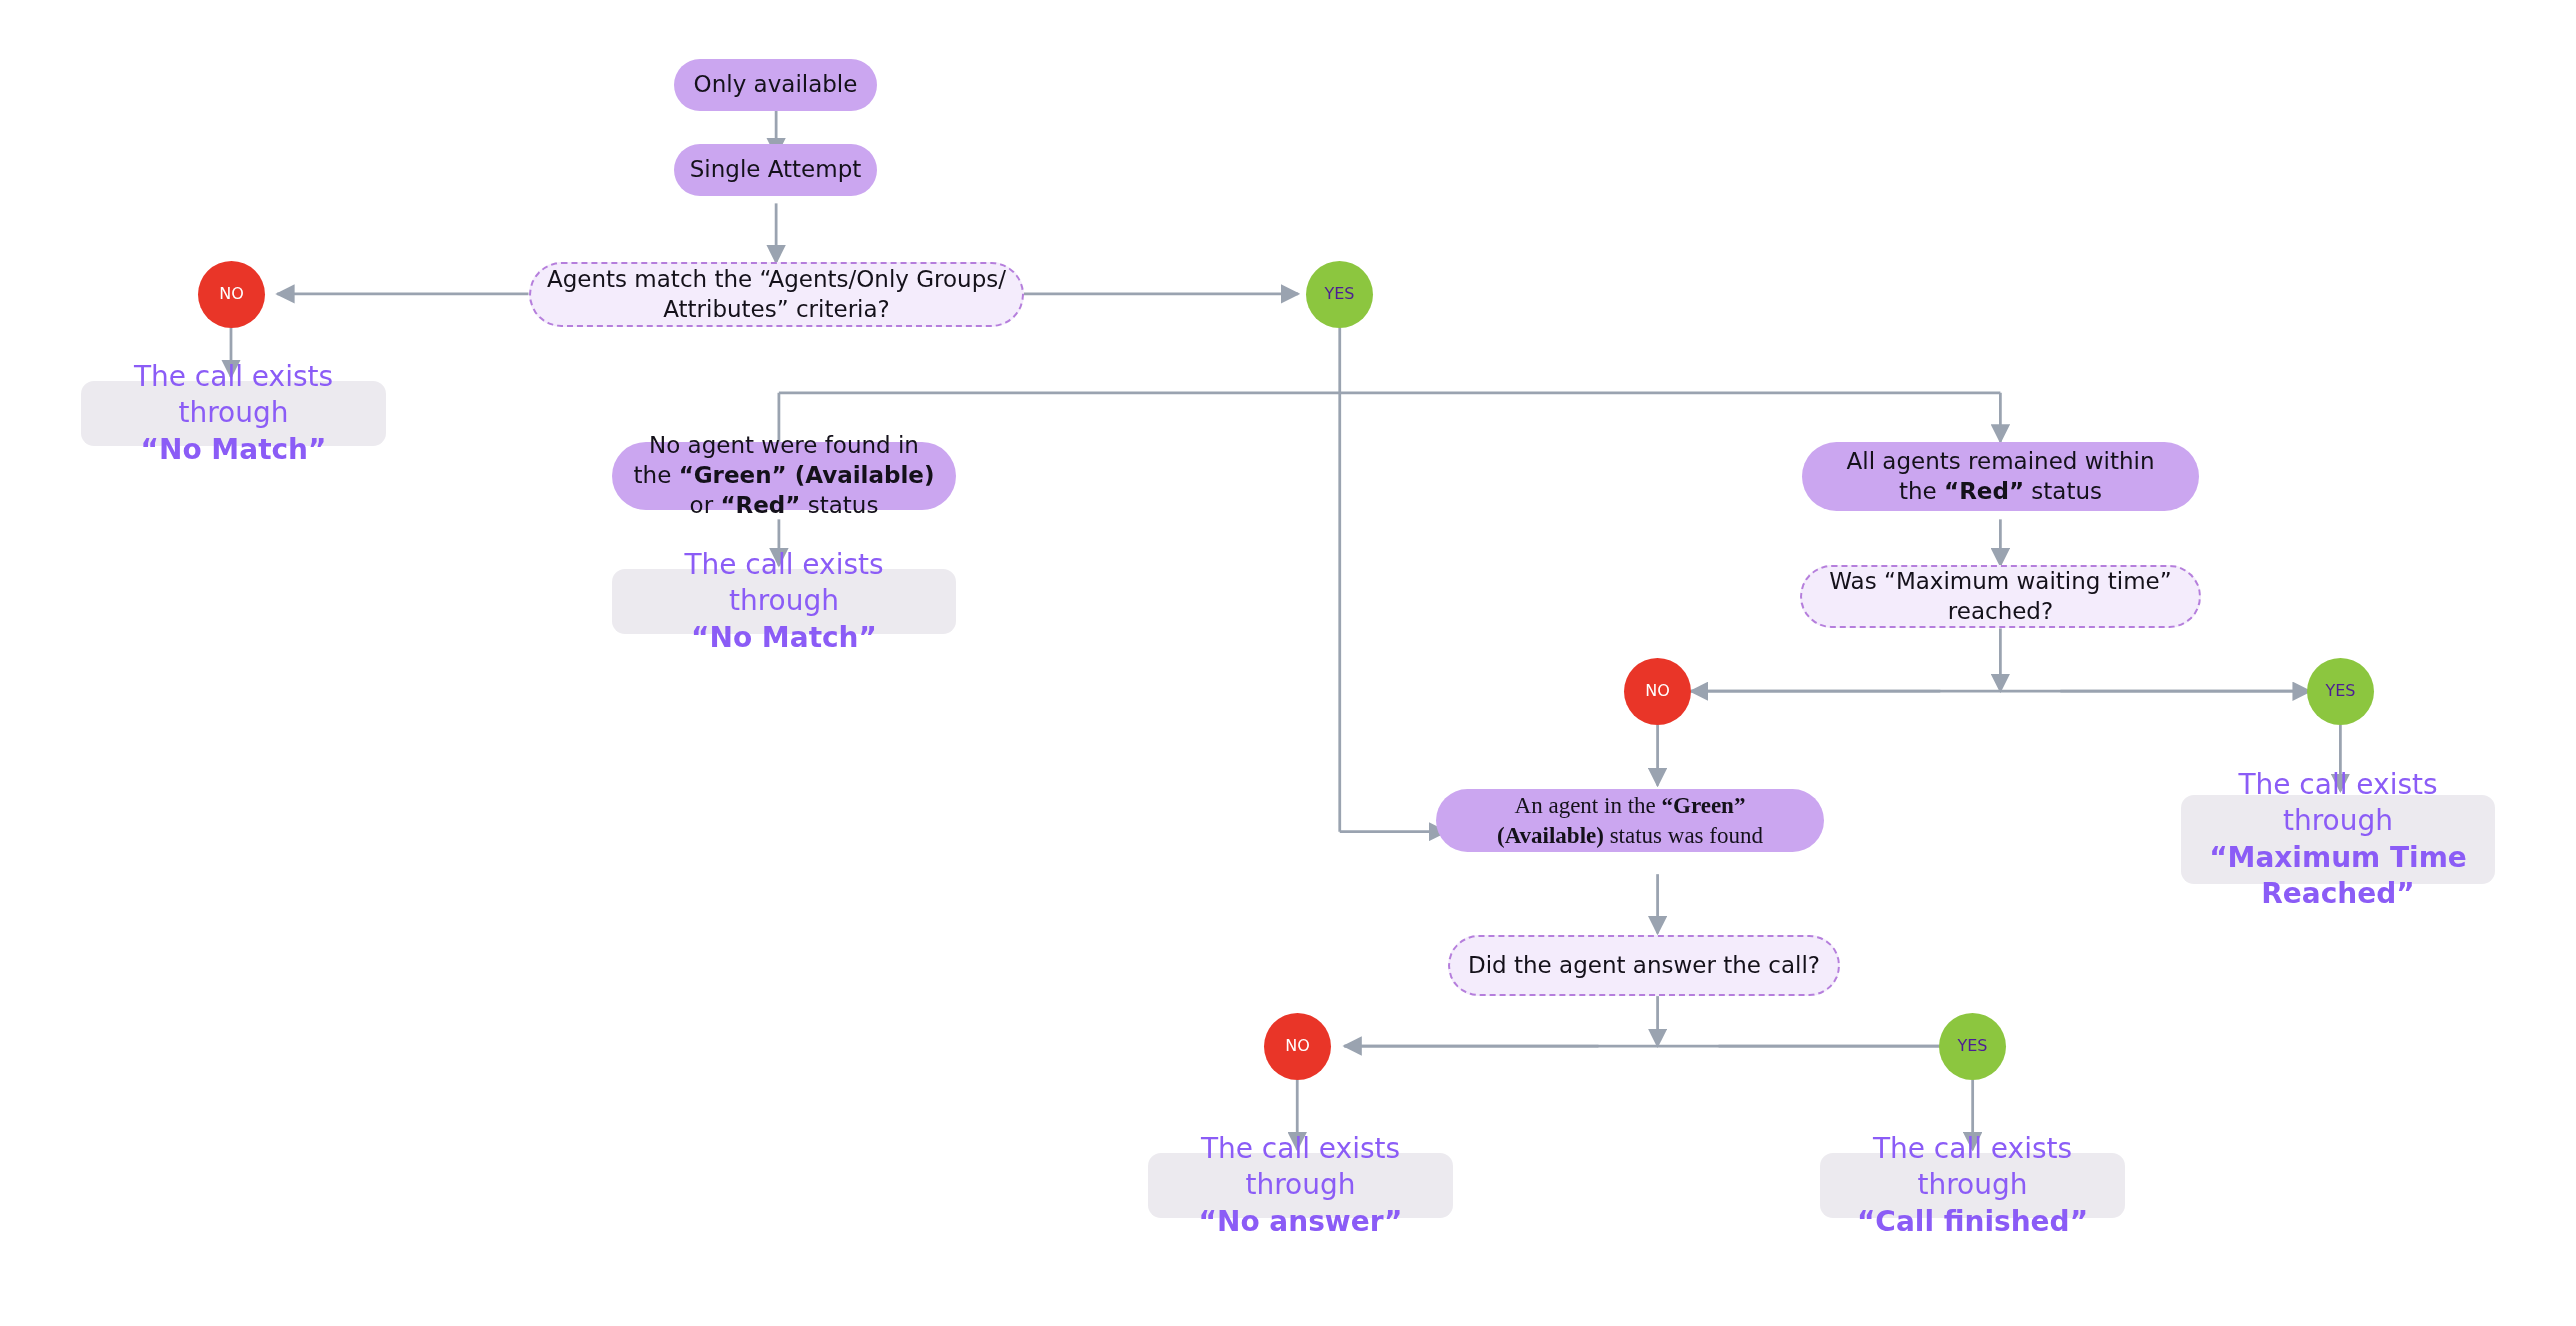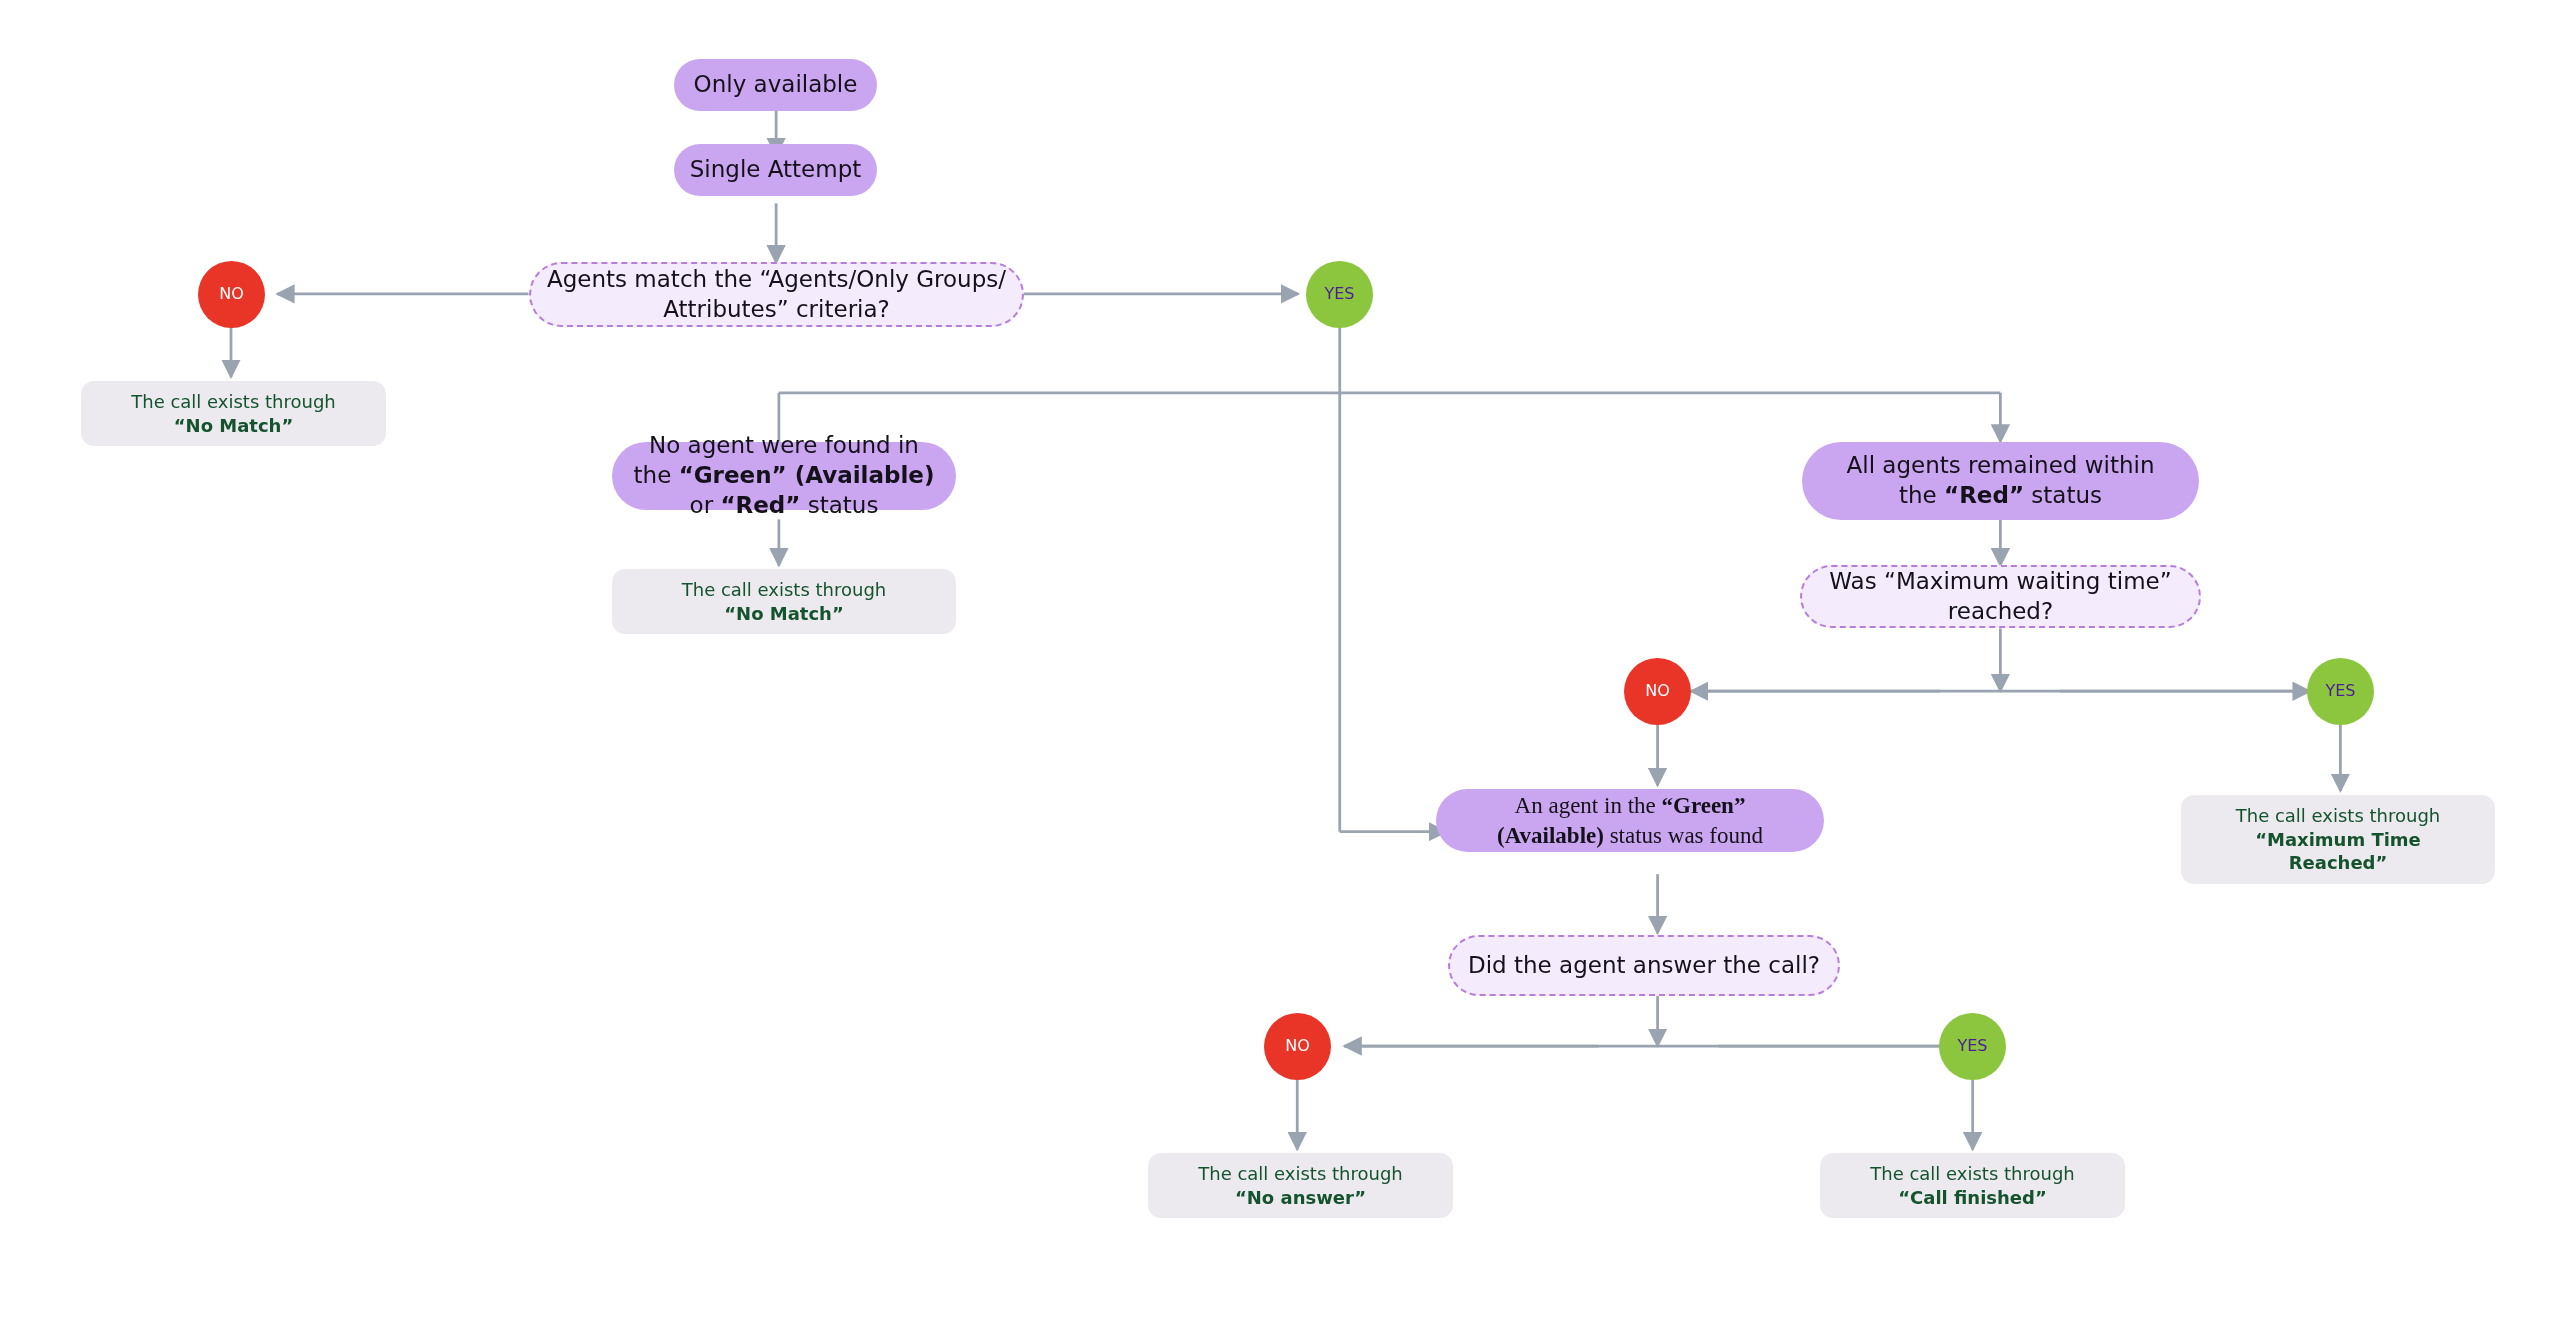--- a/index.html
+++ b/index.html
@@ -45,22 +45,22 @@
     background:#F4ECFC;
     border:2.8px dashed #B57EDC;
     border-radius:923px;
     color:#14111a;
     font-size:23px;
   }
   
   .n-grey{
     background:#ECEAEF;
     border-radius:13px;
-    color:#14532d;
-    font-size:18px;
+    color:#8b5cf6;
+    font-size:28px;
   }
   
   .n-circle{
     border-radius:50%;
     color:#ffffff;
     font-size:16px;
     font-weight:400;
   }
   .c-no{ background:#E93528; }
   .c-yes{ background:#8CC63F; color:#4c1d95; }
@@ -164,21 +164,21 @@
     </span>
   </div>
 
   <div class="node n-grey" style="left:612px; top:569px; width:344px; height:65px;">
     <span class="txt">
       <span>The call exists through</span><br>
       <span class="b">“No Match”</span>
     </span>
   </div>
 
-  <div class="node n-solid" style="left:1802px; top:442px; width:397px; height:78px;">
+  <div class="node n-solid" style="left:1802px; top:442px; width:397px; height:69px;">
     <span class="txt">
       <span>All agents remained within</span><br>
       <span>the </span><span class="b">“Red”</span><span> status</span>
     </span>
   </div>
 
   <div class="node n-dashed" style="left:1800px; top:565px; width:401px; height:63px;">
     <span class="txt">
       <span>Was “Maximum waiting time”</span><br>
       <span>reached?</span>

